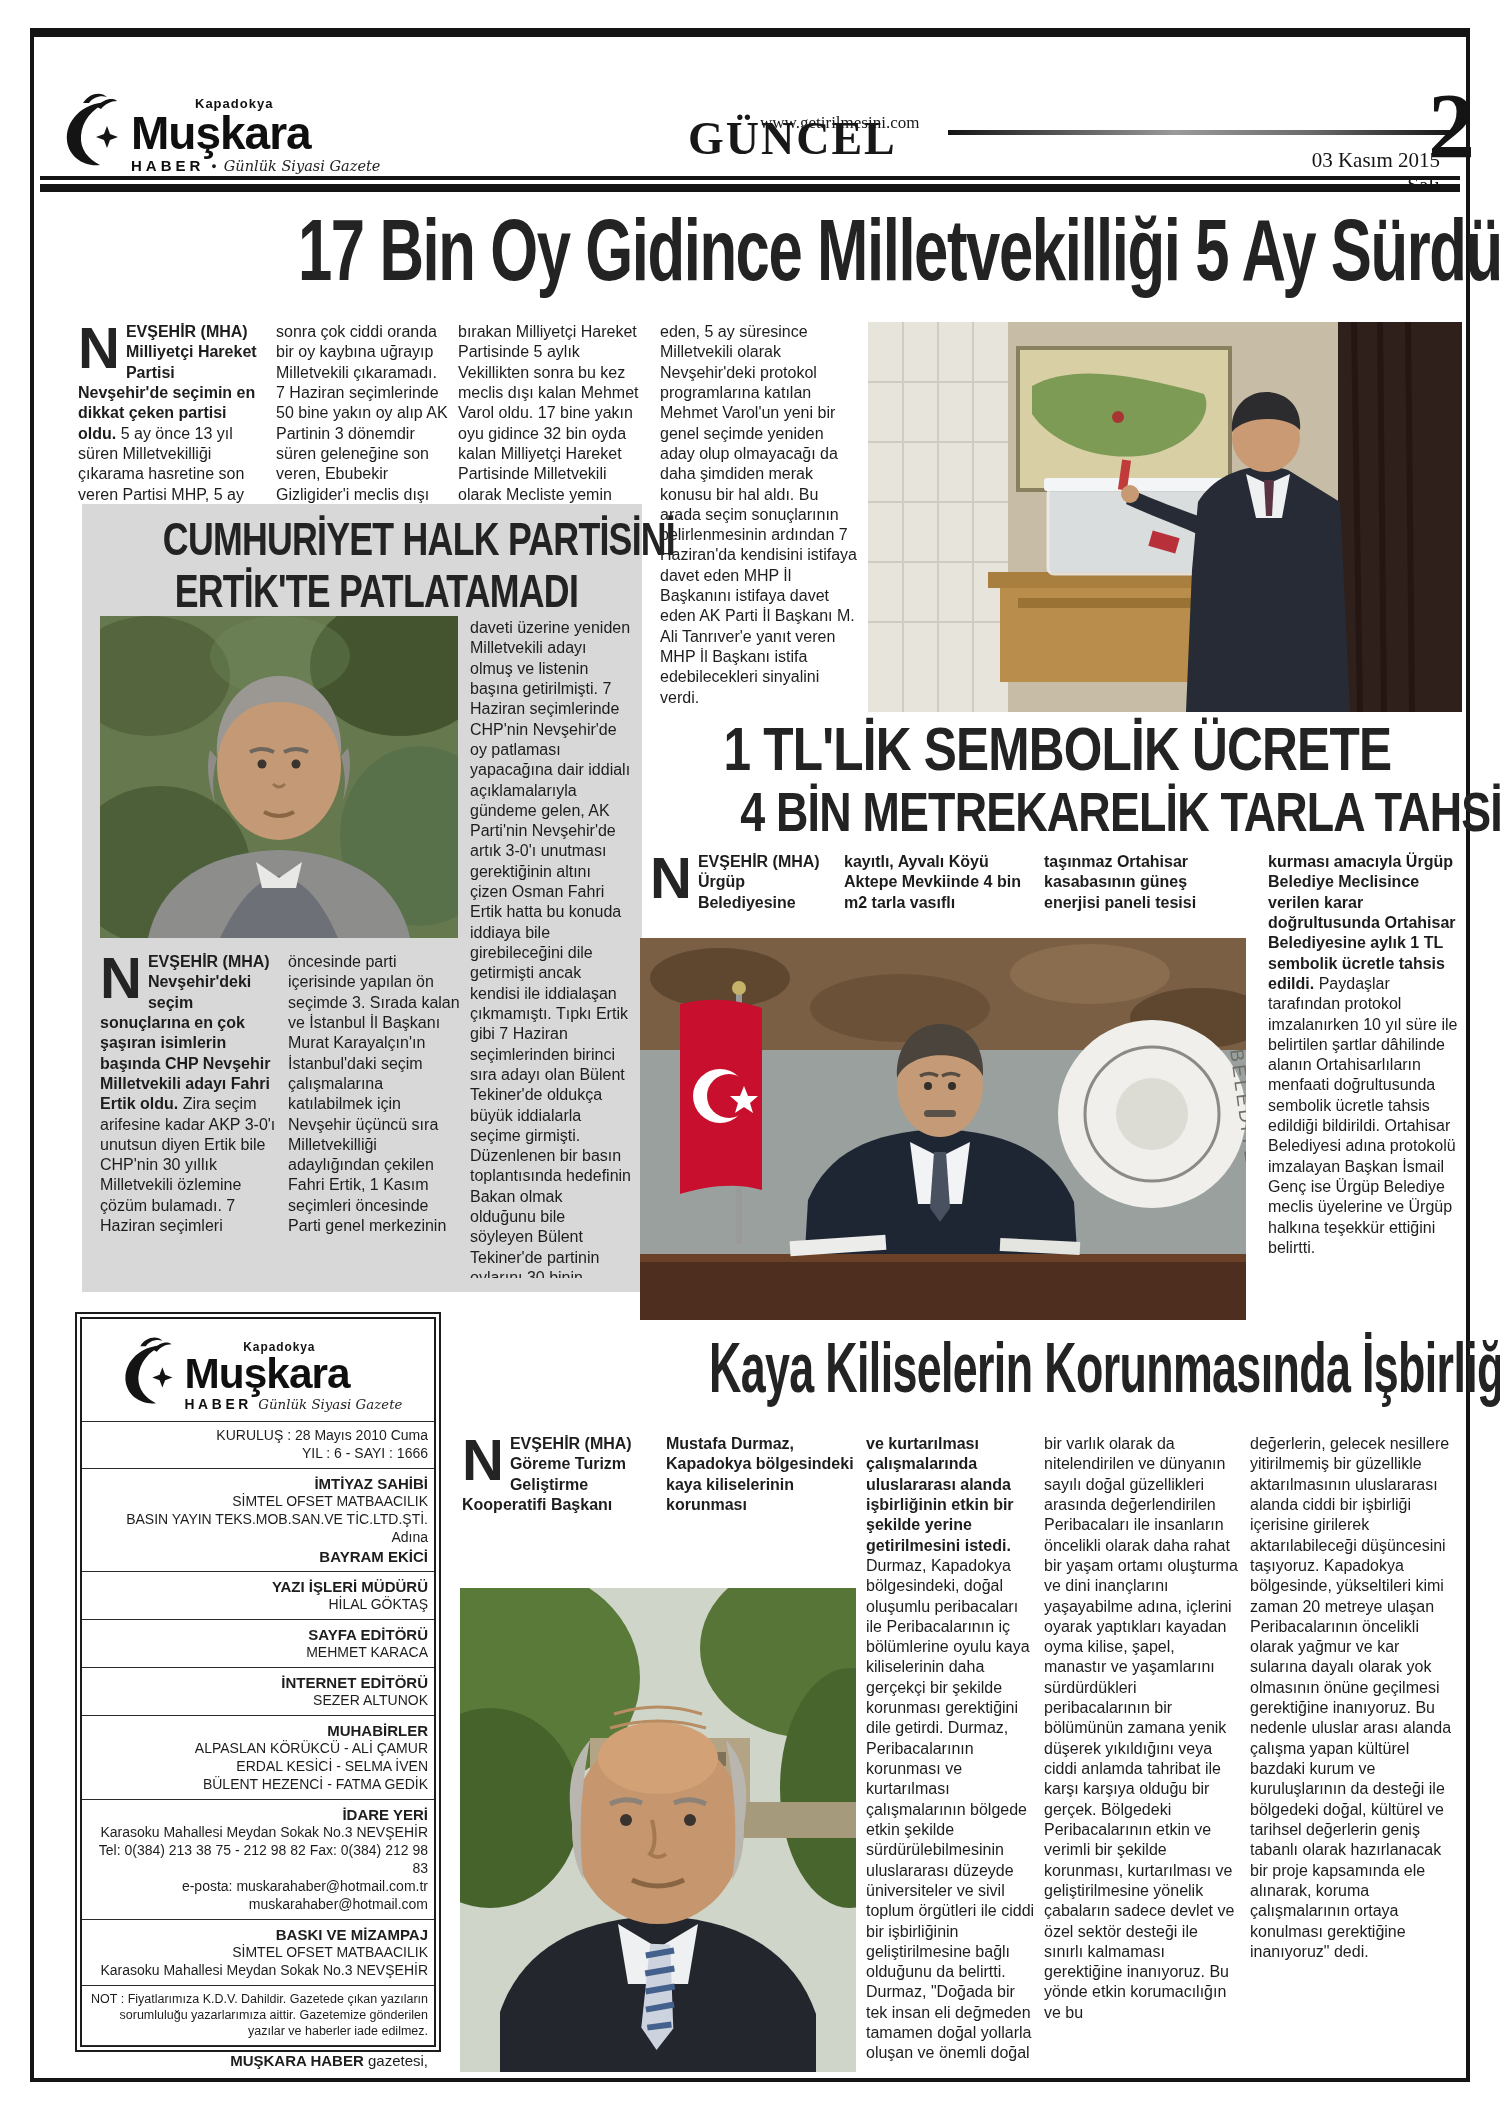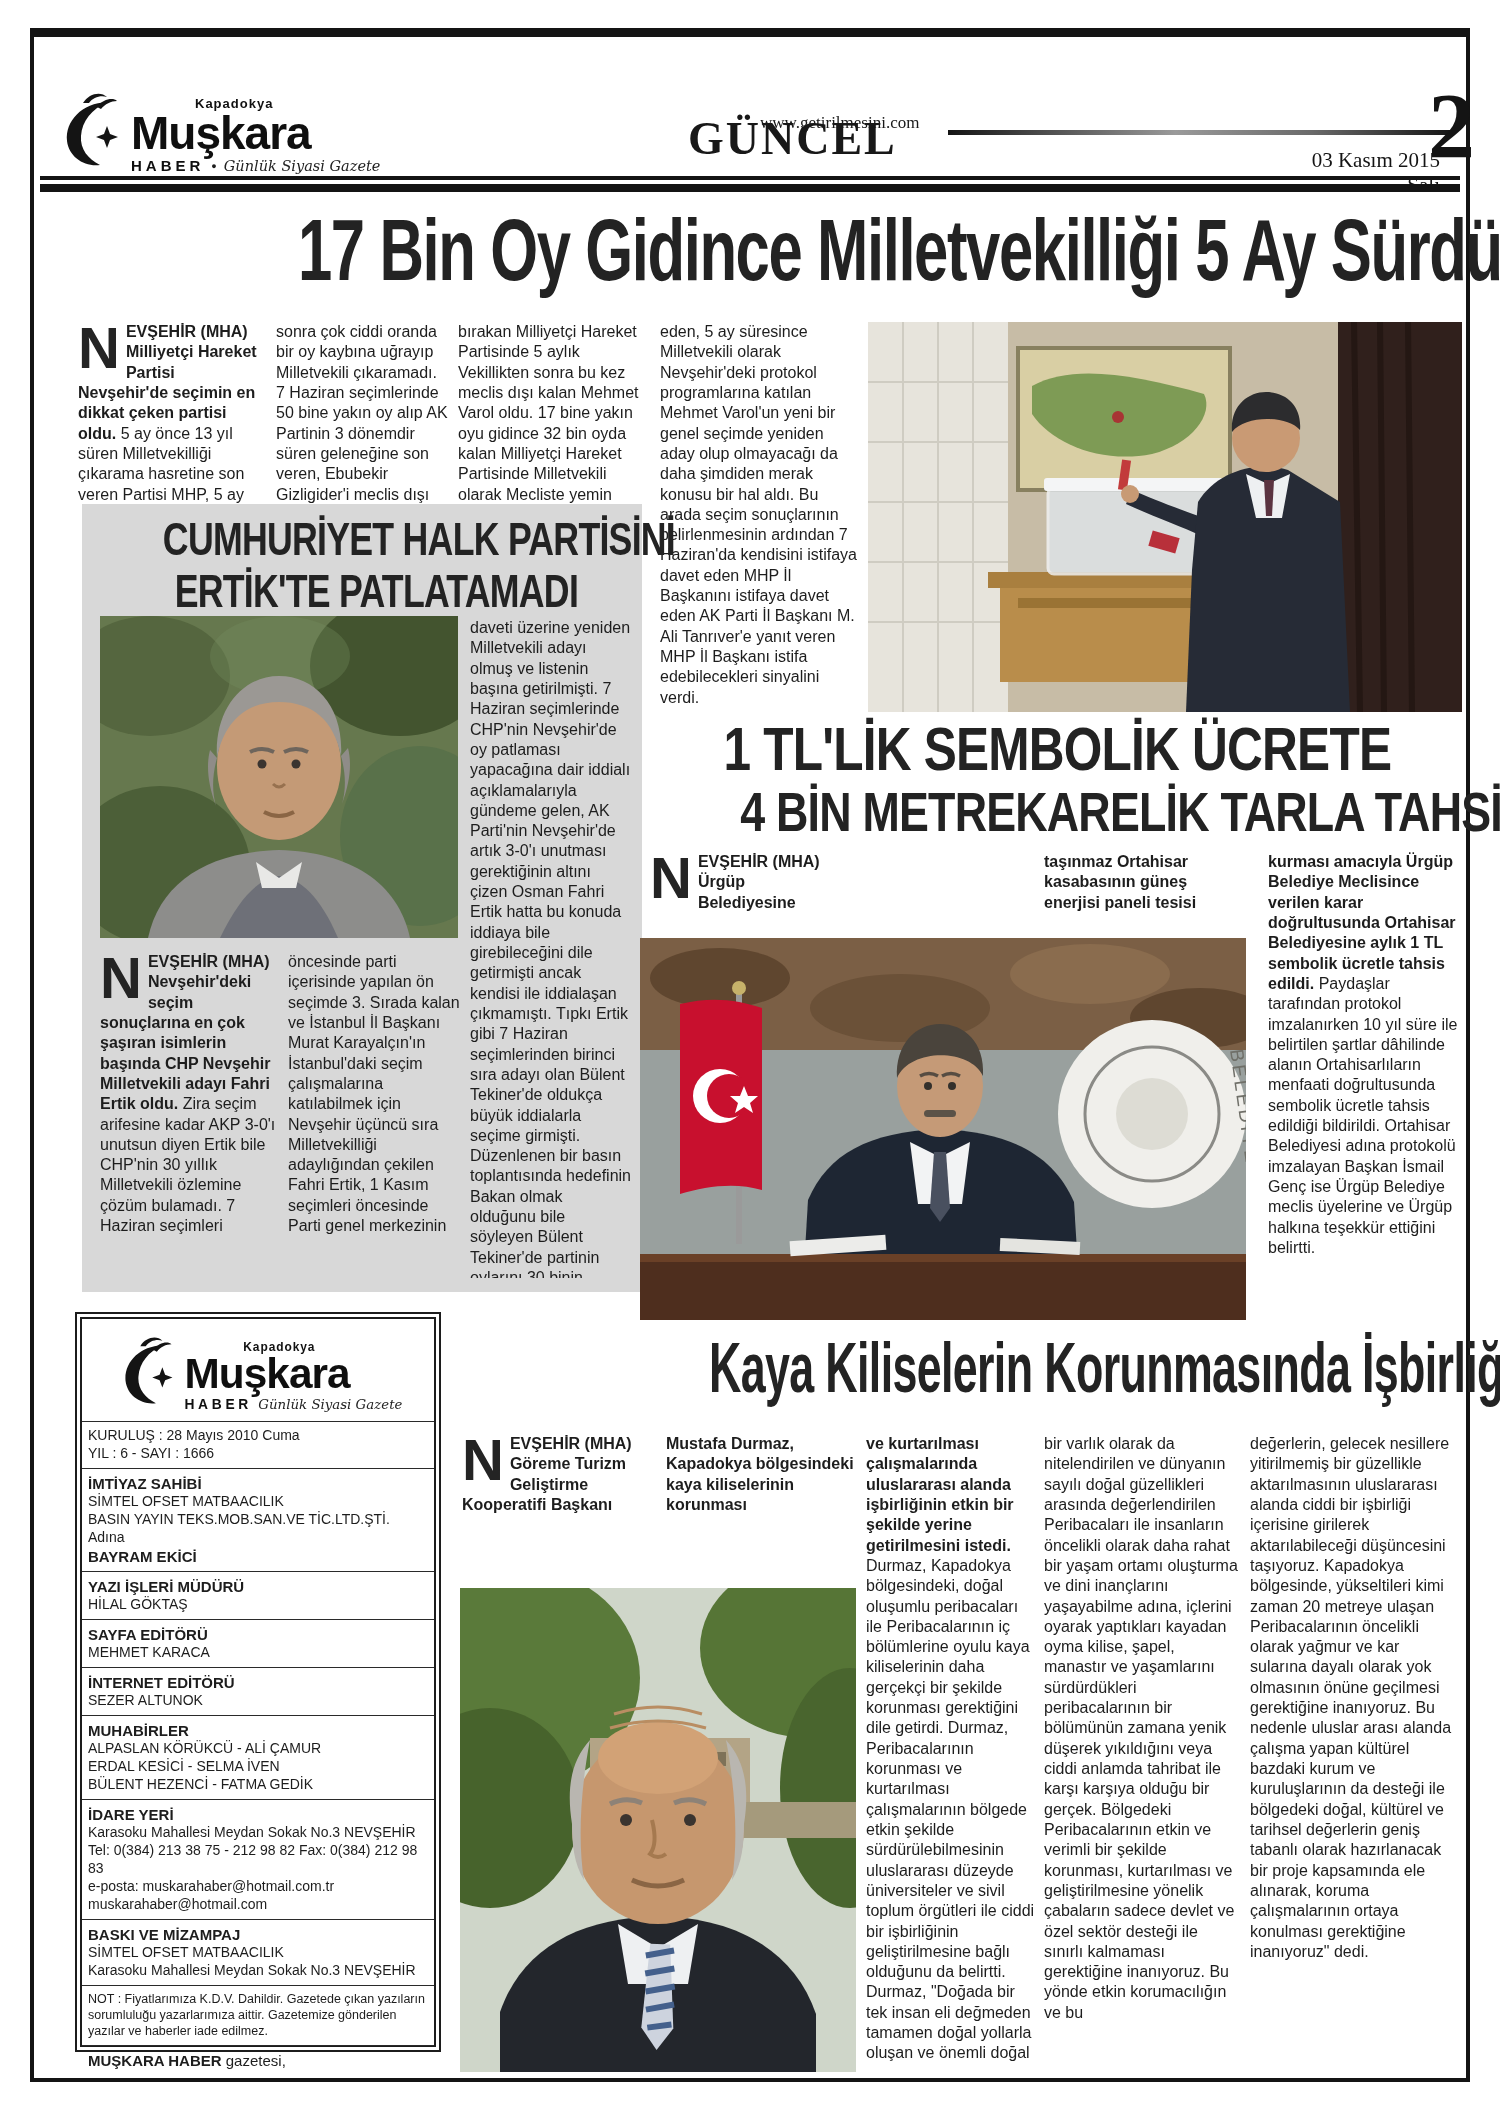--- a/index.html
+++ b/index.html
@@ -39,21 +39,21 @@
   
   .body-col{font-size:16px;line-height:1.27;color:#1d1d1d;overflow:hidden;}
   .b{font-weight:bold;}
   .dropcap{float:left;font-weight:bold;font-size:58px;line-height:46px;padding:3px 6px 0 0;color:#242424;}
 
   .greybox{background:#d8d8d8;}
 
   
   .imprint-outer{border:2px solid #1c1c1c;padding:3px;background:#fff;}
   .imprint-inner{border:2px solid #1c1c1c;height:100%;box-sizing:border-box;display:flex;flex-direction:column;}
-  .imp-sec{padding:5px 6px;border-bottom:1.5px solid #2a2a2a;text-align:left;font-size:14px;line-height:1.28;}
+  .imp-sec{padding:5px 6px;border-bottom:1.5px solid #2a2a2a;text-align:right;font-size:14px;line-height:1.28;}
   .imp-sec:last-child{border-bottom:none;}
   .imp-title{font-weight:bold;font-size:15px;}
   .imp-small{font-size:12.5px;line-height:1.3;}
   .imp-logo{display:flex;justify-content:center;align-items:center;padding:8px 0 6px 0;border-bottom:1.5px solid #2a2a2a;}
 
   svg{display:block;}
 </style>
 </head>
 <body>
 
@@ -185,20 +185,21 @@
   <div class="abs hl-wrap" style="left:640px;top:716px;width:822px;">
     <span class="cond hl3a">1 TL'LİK SEMBOLİK ÜCRETE</span>
   </div>
   <div class="abs hl-wrap" style="left:640px;top:780px;width:822px;">
     <span class="cond hl3b">4 BİN METREKARELİK TARLA TAHSİSİ</span>
   </div>
 
   <div class="abs body-col" style="left:650px;top:852px;width:186px;height:84px;">
     <span class="dropcap">N</span><span class="b">EVŞEHİR (MHA) Ürgüp Belediyesine</span>
   </div>
+  <div class="abs body-col b" style="left:844px;top:852px;width:192px;height:84px;">kayıtlı, Ayvalı Köyü Aktepe Mevkiinde 4 bin m2 tarla vasıflı</div>
   <div class="abs body-col b" style="left:1044px;top:852px;width:198px;height:84px;">taşınmaz Ortahisar kasabasının güneş enerjisi paneli tesisi</div>
 
   <div class="abs body-col" style="left:1268px;top:852px;width:194px;height:470px;">
     <span class="b">kurması amacıyla Ürgüp Belediye Meclisince verilen karar doğrultusunda Ortahisar Belediyesine aylık 1 TL sembolik ücretle tahsis edildi.</span><span> Paydaşlar tarafından protokol imzalanırken 10 yıl süre ile belirtilen şartlar dâhilinde alanın Ortahisarlıların menfaati doğrultusunda sembolik ücretle tahsis edildiği bildirildi. Ortahisar Belediyesi adına protokolü imzalayan Başkan İsmail Genç ise Ürgüp Belediye meclis üyelerine ve Ürgüp halkına teşekkür ettiğini belirtti.</span>
   </div>
 
   <div class="abs" style="left:640px;top:938px;width:606px;height:382px;">
     <svg width="606" height="382" viewBox="0 0 606 382">
       <rect width="606" height="382" fill="#99a09e"></rect>
       <rect width="606" height="112" fill="#7b5f45"></rect>

